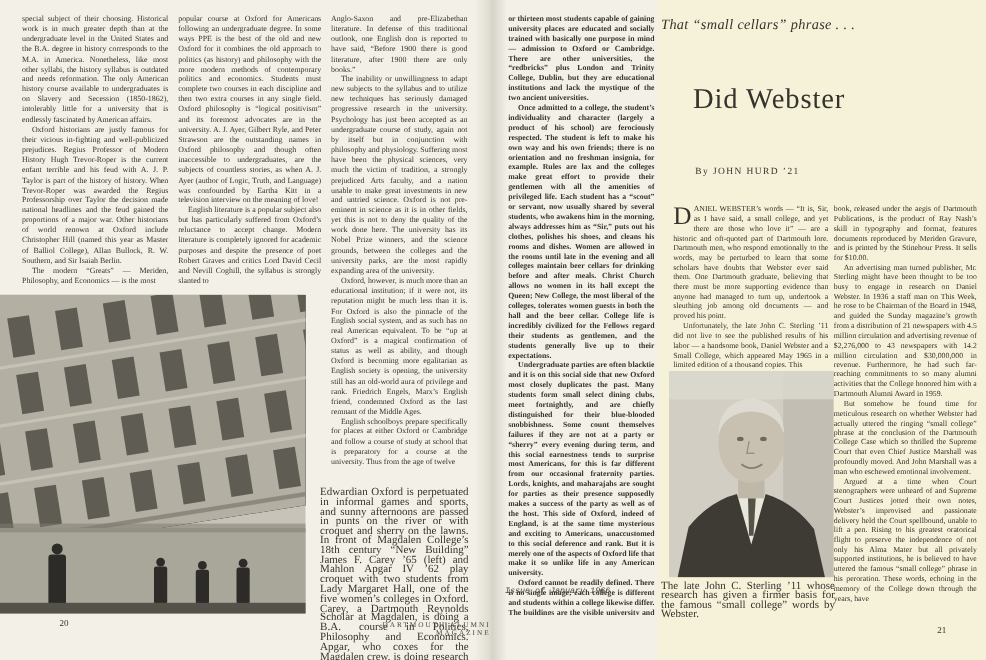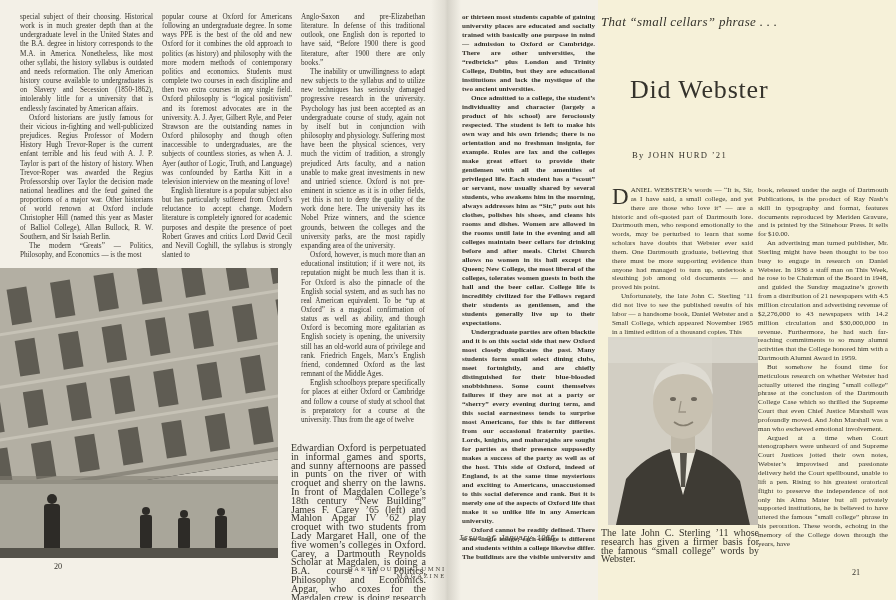--- a/index.html
+++ b/index.html
@@ -31,21 +31,21 @@
 
 <div class="spread">
 
   <div class="panel"></div>
 
   <div class="gutter"></div>
 
   <div class="col" style="left:20px;top:13px;width:133px;height:350px;">
     <p class="para">special subject of their choosing. Historical work is in much greater depth than at the undergraduate level in the United States and the B.A. degree in history corresponds to the M.A. in America. Nonetheless, like most other syllabi, the history syllabus is outdated and needs reformation. The only American history course available to undergraduates is on Slavery and Secession (1850-1862), intolerably little for a university that is endlessly fascinated by American affairs.</p>
     <p class="para indent">Oxford historians are justly famous for their vicious in-fighting and well-publicized prejudices. Regius Professor of Modern History Hugh Trevor-Roper is the current enfant terrible and his feud with A. J. P. Taylor is part of the history of history. When Trevor-Roper was awarded the Regius Professorship over Taylor the decision made national headlines and the feud gained the proportions of a major war. Other historians of world renown at Oxford include Christopher Hill (named this year as Master of Balliol College), Allan Bullock, R. W. Southern, and Sir Isaiah Berlin.</p>
-    <p class="para indent">The modern “Greats” — Politics, Philosophy, and Economics — is the most</p>
+    <p class="para indent">The modern “Greats” — Meriden, Philosophy, and Economics — is the most</p>
   </div>
 
   <div class="col" style="left:162px;top:13px;width:130px;height:253px;">
     <p class="para">popular course at Oxford for Americans following an undergraduate degree. In some ways PPE is the best of the old and new Oxford for it combines the old approach to politics (as history) and philosophy with the more modern methods of contemporary politics and economics. Students must complete two courses in each discipline and then two extra courses in any single field. Oxford philosophy is “logical positivism” and its foremost advocates are in the university. A. J. Ayer, Gilbert Ryle, and Peter Strawson are the outstanding names in Oxford philosophy and though often inaccessible to undergraduates, are the subjects of countless stories, as when A. J. Ayer (author of Logic, Truth, and Language) was confounded by Eartha Kitt in a television interview on the meaning of love!</p>
     <p class="para indent">English literature is a popular subject also but has particularly suffered from Oxford’s reluctance to accept change. Modern literature is completely ignored for academic purposes and despite the presence of poet Robert Graves and critics Lord David Cecil and Nevill Coghill, the syllabus is strongly slanted to</p>
   </div>
 
   <div class="col" style="left:301px;top:13px;width:124px;height:412px;">
     <p class="para">Anglo-Saxon and pre-Elizabethan literature. In defense of this traditional outlook, one English don is reported to have said, “Before 1900 there is good literature, after 1900 there are only books.”</p>
     <p class="para indent">The inability or unwillingness to adapt new subjects to the syllabus and to utilize new techniques has seriously damaged progressive research in the university. Psychology has just been accepted as an undergraduate course of study, again not by itself but in conjunction with philosophy and physiology. Suffering most have been the physical sciences, very much the victim of tradition, a strongly prejudiced Arts faculty, and a nation unable to make great investments in new and untried science. Oxford is not pre-eminent in science as it is in other fields, yet this is not to deny the quality of the work done here. The university has its Nobel Prize winners, and the science grounds, between the colleges and the university parks, are the most rapidly expanding area of the university.</p>
@@ -130,21 +130,21 @@
   </div>
 
   <div class="kicker">That “small cellars” phrase . . .</div>
 
   <h1 class="title"><span>Did Webster</span><br></h1>
 
   <div class="byline">By JOHN HURD ’21</div>
 
   <div class="wcol" style="left:612px;top:186px;width:141px;height:150px;">
     <p class="para"><span class="dropcap">D</span><span>ANIEL WEBSTER’s words — “It is, Sir, as I have said, a small college, and yet there are those who love it” — are a historic and oft-quoted part of Dartmouth lore. Dartmouth men, who respond emotionally to the words, may be perturbed to learn that some scholars have doubts that Webster ever said them. One Dartmouth graduate, believing that there must be more supporting evidence than anyone had managed to turn up, undertook a sleuthing job among old documents — and proved his point.</span></p>
-    <p class="para indent">Unfortunately, the late John C. Sterling ’11 did not live to see the published results of his labor — a handsome book, Daniel Webster and a Small College, which appeared November 1965 in a limited edition of a thousand copies. This</p>
+    <p class="para indent">Unfortunately, the late John C. Sterling ’11 did not live to see the published results of his labor — a handsome book, Daniel Webster and a Small College, which appeared May 1965 in a limited edition of a thousand copies. This</p>
   </div>
 
   <div class="photo" style="left:608px;top:337px;width:150px;height:188px;">
     <svg width="150" height="188" viewBox="0 0 150 188" preserveAspectRatio="none">
       <rect width="150" height="188" fill="#d2cec3"></rect>
       <rect x="104" y="0" width="46" height="188" fill="#bcb8ac" opacity="0.7"></rect>
       <rect x="0" y="0" width="150" height="26" fill="#dcd9cf" opacity="0.8"></rect>
       <path d="M8,188 L18,142 Q38,118 62,112 L88,112 Q114,120 132,144 L142,188 Z" fill="#3e3b34"></path>
       <path d="M62,112 L75,158 L88,112 Z" fill="#e9e6db"></path>
       <path d="M72,116 L79,116 L77,150 L73,150 Z" fill="#55524a"></path>

